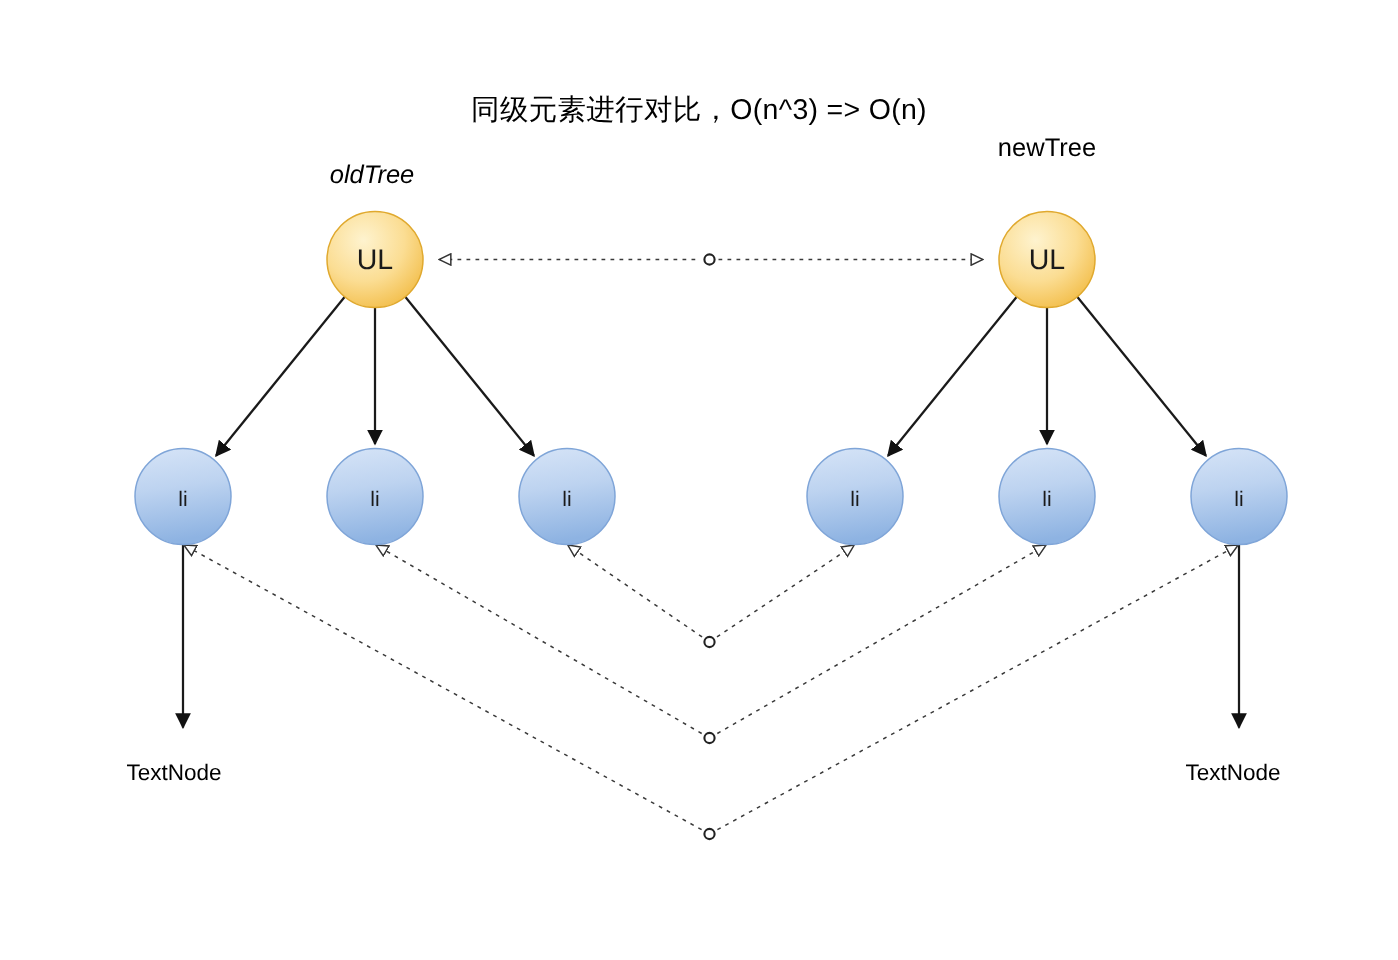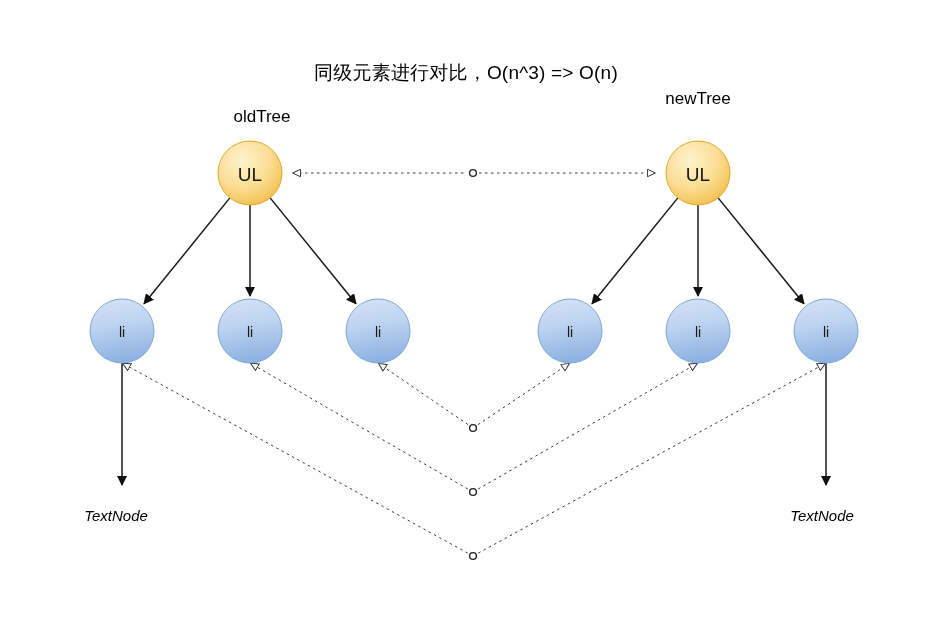--- a/index.html
+++ b/index.html
@@ -43,21 +43,20 @@
     white-space: nowrap;
     transform: translateX(-50%);
   }
   .leaf-label {
     position: absolute;
     font-size: 15px;
     color: #000000;
     text-align: center;
     white-space: nowrap;
     transform: translateX(-50%);
-    font-style: italic;
   }
   .node-text {
     font-family: "Liberation Sans", "DejaVu Sans", sans-serif;
     fill: #1a1a1a;
     text-anchor: middle;
     dominant-baseline: central;
   }
   .node-text.ul { font-size: 19px; }
   .node-text.li { font-size: 14px; }
 </style>
@@ -126,19 +125,19 @@
         <circle cx="570" cy="331" r="32" fill="url(#grad-li)" stroke="#7fa5d8" stroke-width="1"></circle>
         <text x="570" y="332" class="node-text li">li</text>
         <circle cx="698" cy="331" r="32" fill="url(#grad-li)" stroke="#7fa5d8" stroke-width="1"></circle>
         <text x="698" y="332" class="node-text li">li</text>
         <circle cx="826" cy="331" r="32" fill="url(#grad-li)" stroke="#7fa5d8" stroke-width="1"></circle>
         <text x="826" y="332" class="node-text li">li</text>
       </g>
   </svg>
 
   <div id="captions-layer">
-      <div class="node-caption" style="left: 262px; top: 107px;">oldTree</div>
+      <div class="node-caption" style="left: 248px; top: 107px; font-style: italic;">oldTree</div>
       <div class="leaf-label" style="left: 116px; top: 507px;">TextNode</div>
       <div class="node-caption" style="left: 698px; top: 89px;">newTree</div>
       <div class="leaf-label" style="left: 822px; top: 507px;">TextNode</div>
     </div>
 
 </div>
 
 </body></html>

